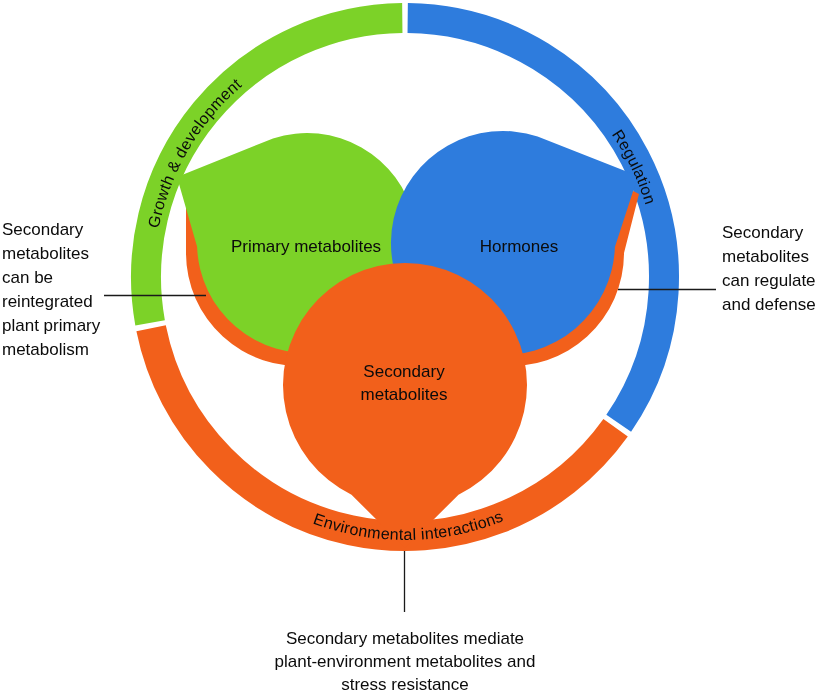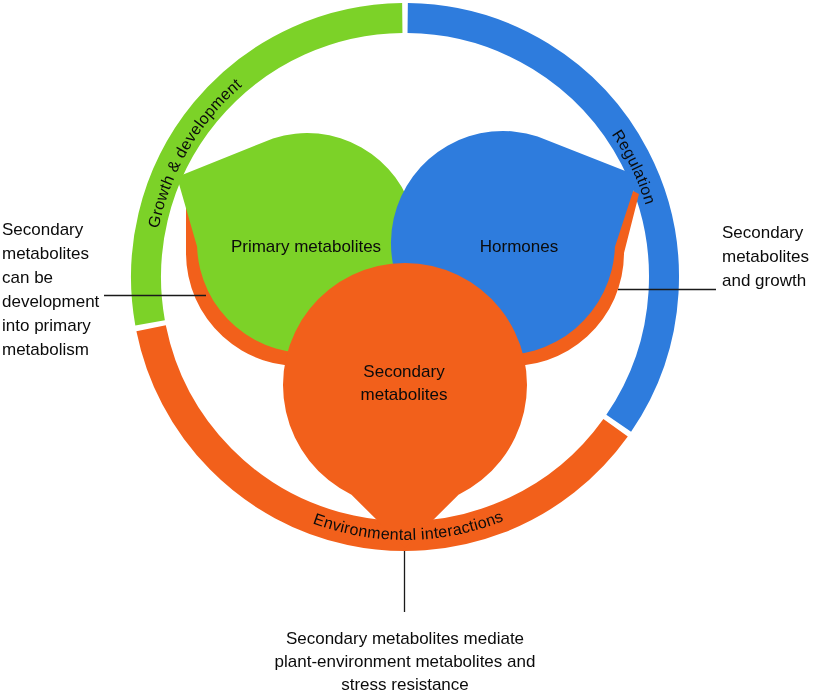--- a/index.html
+++ b/index.html
@@ -79,29 +79,30 @@
 
     <line class="connector" x1="104" y1="295.5" x2="206" y2="295.5"></line>
     <line class="connector" x1="618" y1="289.5" x2="716" y2="289.5"></line>
     <line class="connector" x1="404.5" y1="551" x2="404.5" y2="612"></line>
   </svg>
 
   <div class="annotation" style="left:2px; top:218px;">
     <div>Secondary</div>
     <div>metabolites</div>
     <div>can be</div>
-    <div>development</div>
-    <div>into primary</div>
+    <div>reintegrated</div>
+    <div>plant primary</div>
     <div>metabolism</div>
   </div>
 
   <div class="annotation" style="left:722px; top:221px;">
     <div>Secondary</div>
     <div>metabolites</div>
-    <div>and growth</div>
+    <div>can regulate</div>
+    <div>and defense</div>
   </div>
 
   <div class="annotation centered" style="left:175px; top:627px; width:460px;">
     <div>Secondary metabolites mediate</div>
     <div>plant-environment metabolites and</div>
     <div>stress resistance</div>
   </div>
 
 </div>
 

